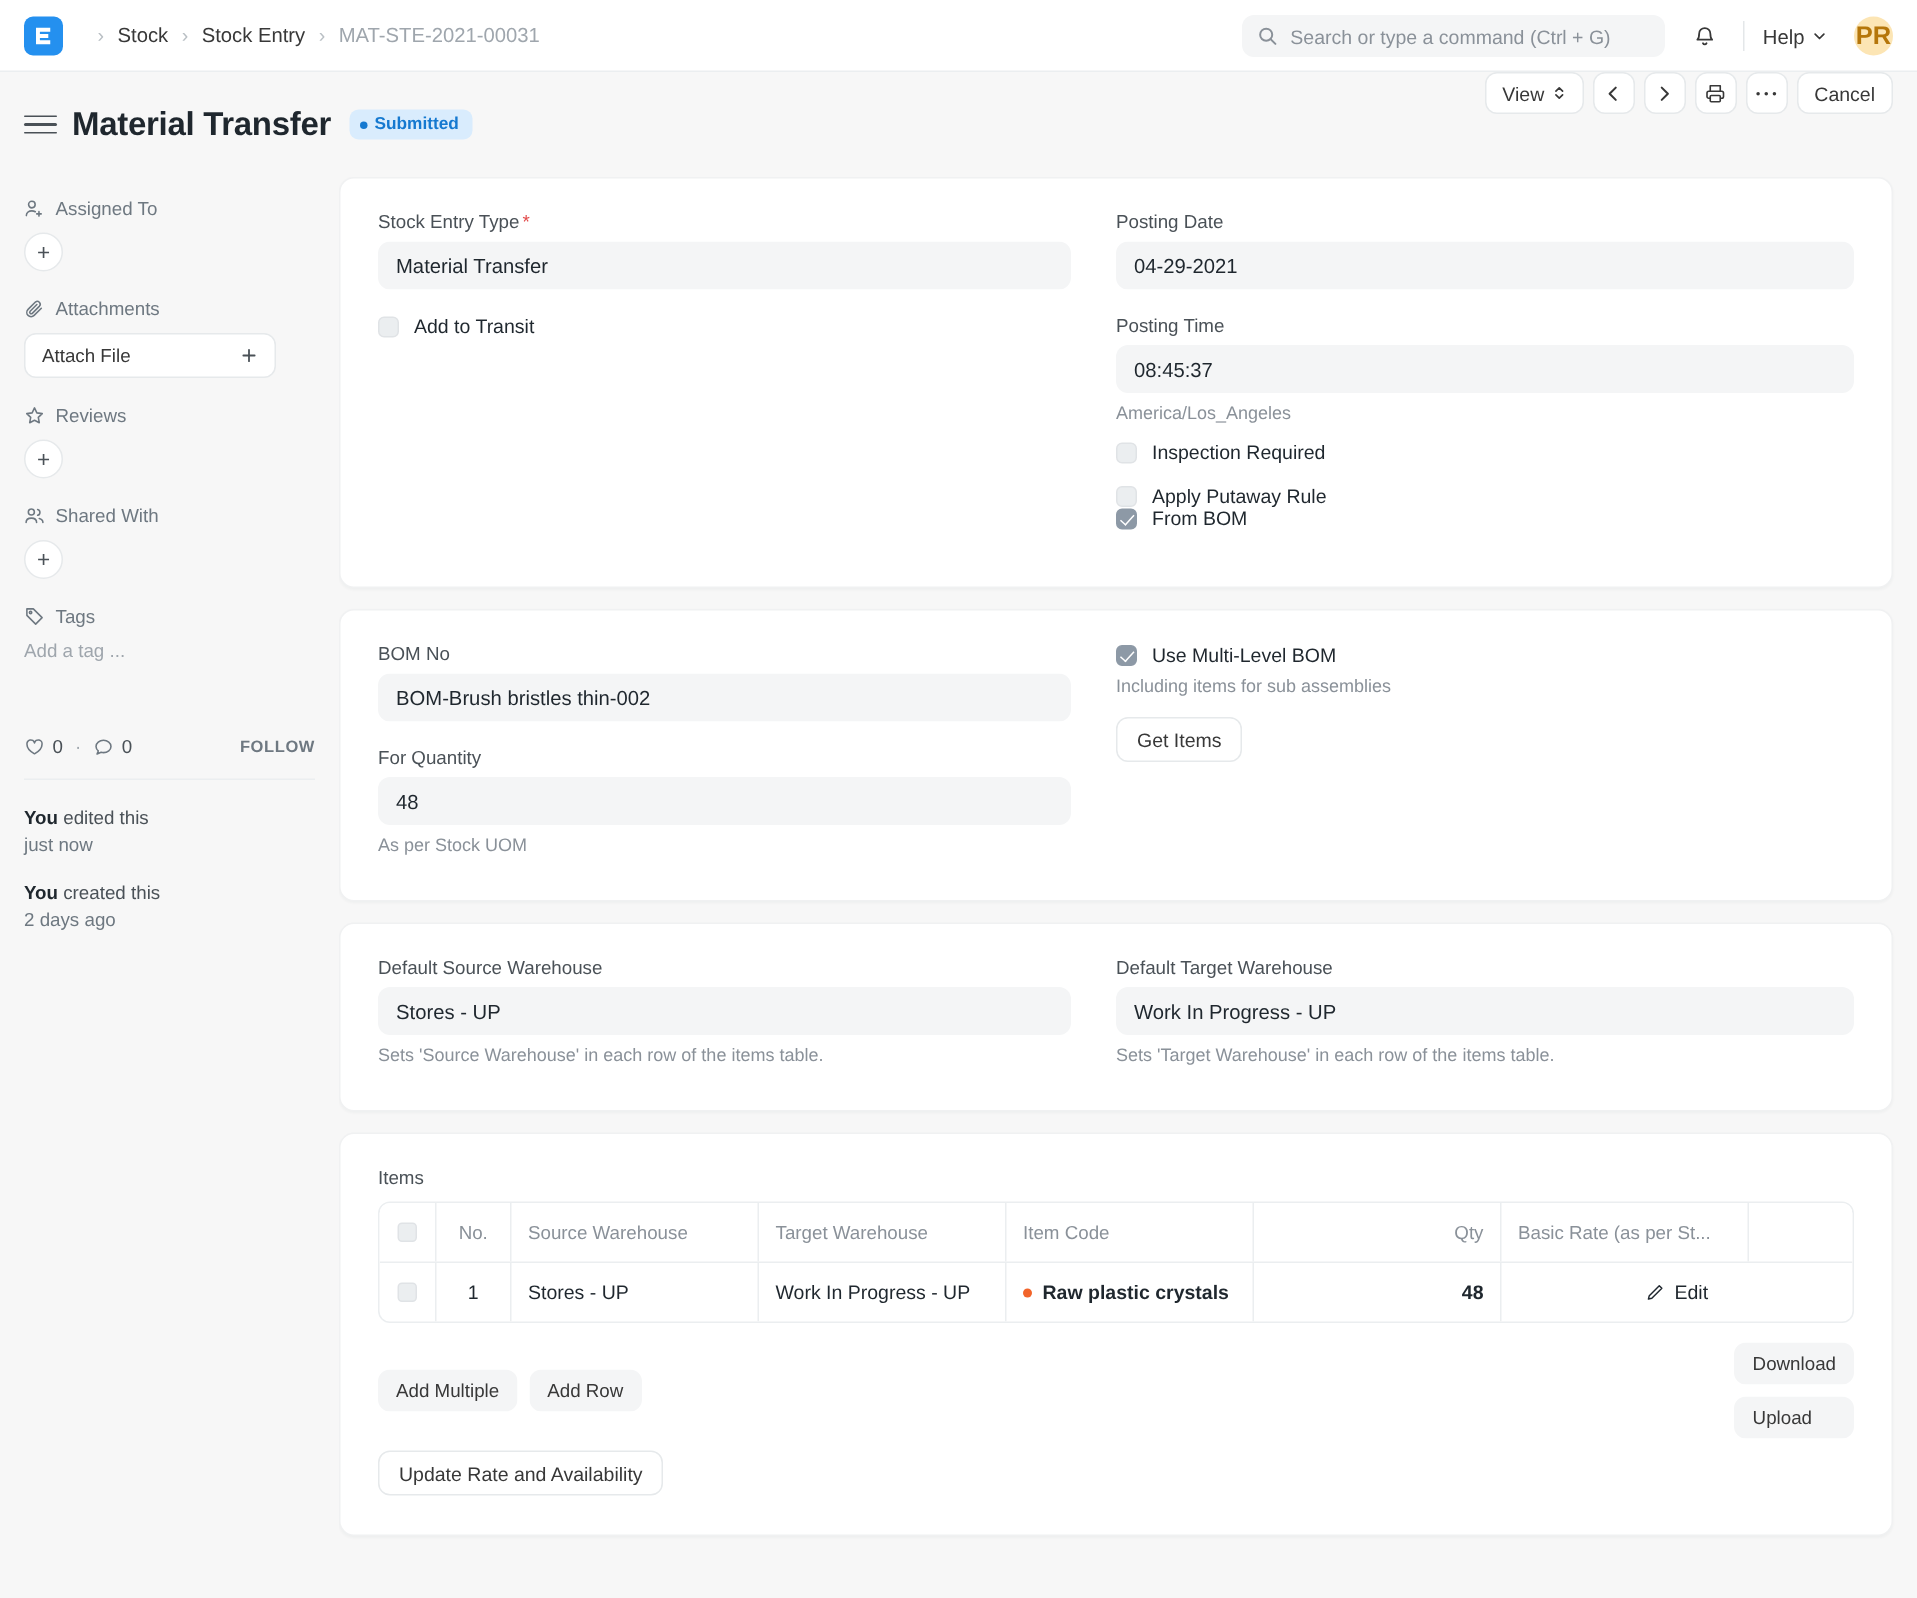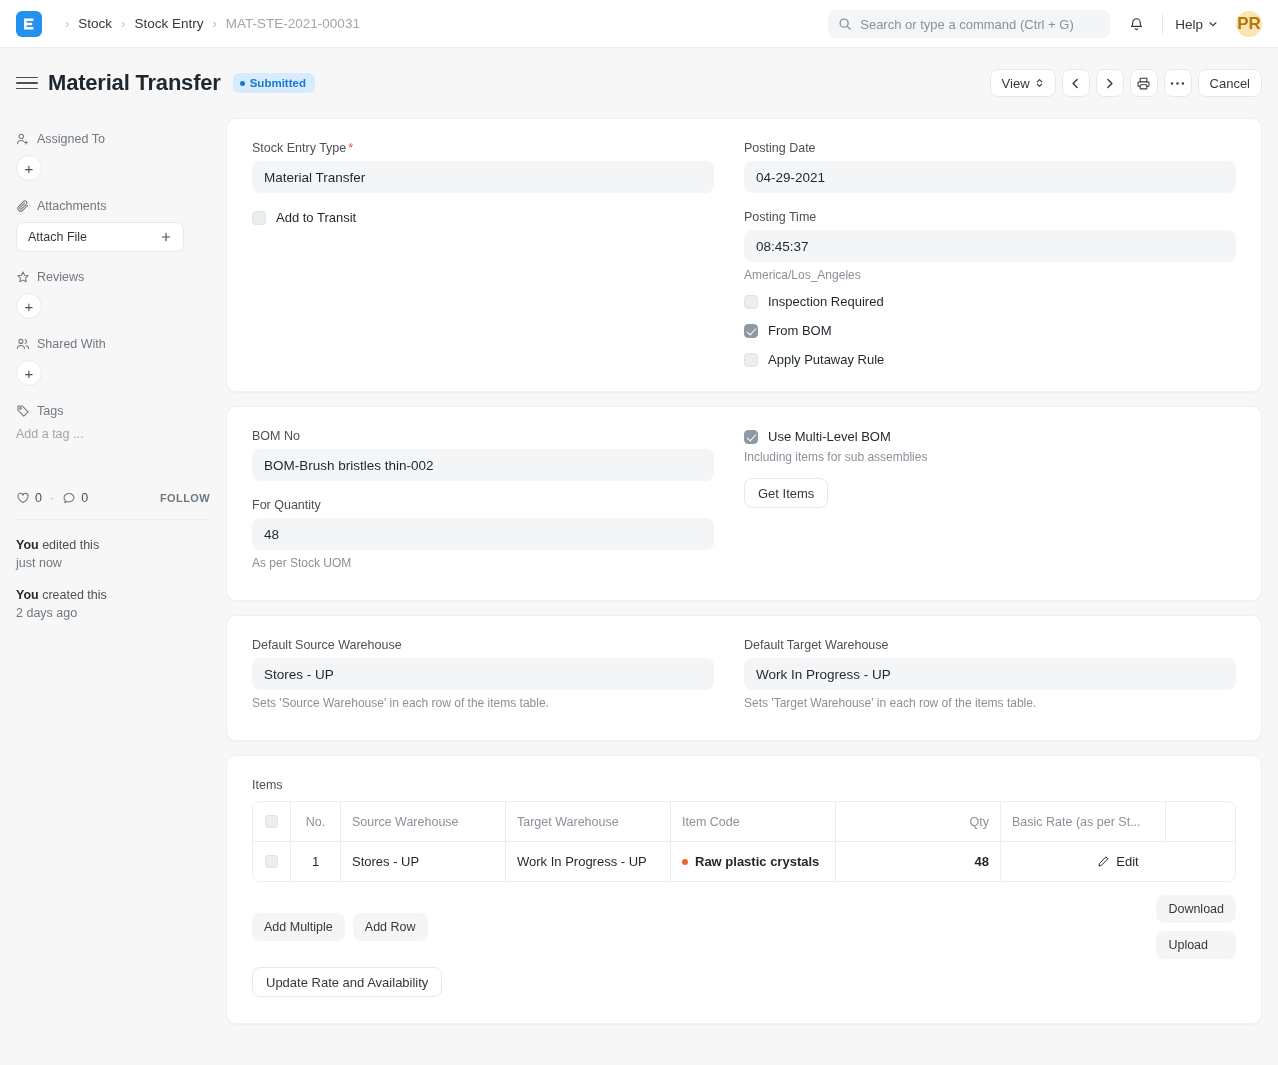--- a/index.html
+++ b/index.html
@@ -71,21 +71,21 @@
   .status-badge {
     margin-left: 12px; background: #d9ecfd; color: #1579d0;
     font-size: 11.5px; font-weight: 600;
     padding: 4px 9px 4px 7px; border-radius: 6px;
     display: inline-flex; align-items: center; gap: 5px;
   }
   .status-dot { width: 5px; height: 5px; border-radius: 50%; background: #1579d0; }
 
   .head-actions {
     position: absolute; right: 16px; top: 0; height: 70px;
-    display: flex; align-items: center; gap: 6px;
+    display: flex; align-items: flex-start; gap: 6px;
   }
   .btn {
     background: #fff; border: 1px solid #e6e9eb;
     border-radius: 8px; font-size: 13px; color: #383838;
     height: 28px; padding: 0 11px;
     display: inline-flex; align-items: center; justify-content: center; gap: 5px;
     white-space: nowrap;
   }
   .btn.icon-only { width: 28px; padding: 0; }
 
@@ -451,27 +451,27 @@
           </div>
           <div class="field" style="margin-bottom:12px;">
             <label class="flabel">Posting Time</label>
             <div class="fcontrol">08:45:37</div>
             <div class="fhint">America/Los_Angeles</div>
           </div>
           <div class="cbrow">
             <span class="cbox"></span>
             <span class="cblabel">Inspection Required</span>
           </div>
+          <div class="cbrow" style="margin-bottom:0;">
+            <span class="cbox"></span>
+            <span class="cblabel">Apply Putaway Rule</span>
+          </div>
           <div class="cbrow">
             <span class="cbox checked"></span>
             <span class="cblabel">From BOM</span>
-          </div>
-          <div class="cbrow" style="margin-bottom:0;">
-            <span class="cbox"></span>
-            <span class="cblabel">Apply Putaway Rule</span>
           </div>
         </div>
       </div>
     </div>
 
     <div class="card">
       <div class="card-pad cols" style="padding-bottom:30px;">
         <div class="col">
           <div class="field">
             <label class="flabel">BOM No</label>

